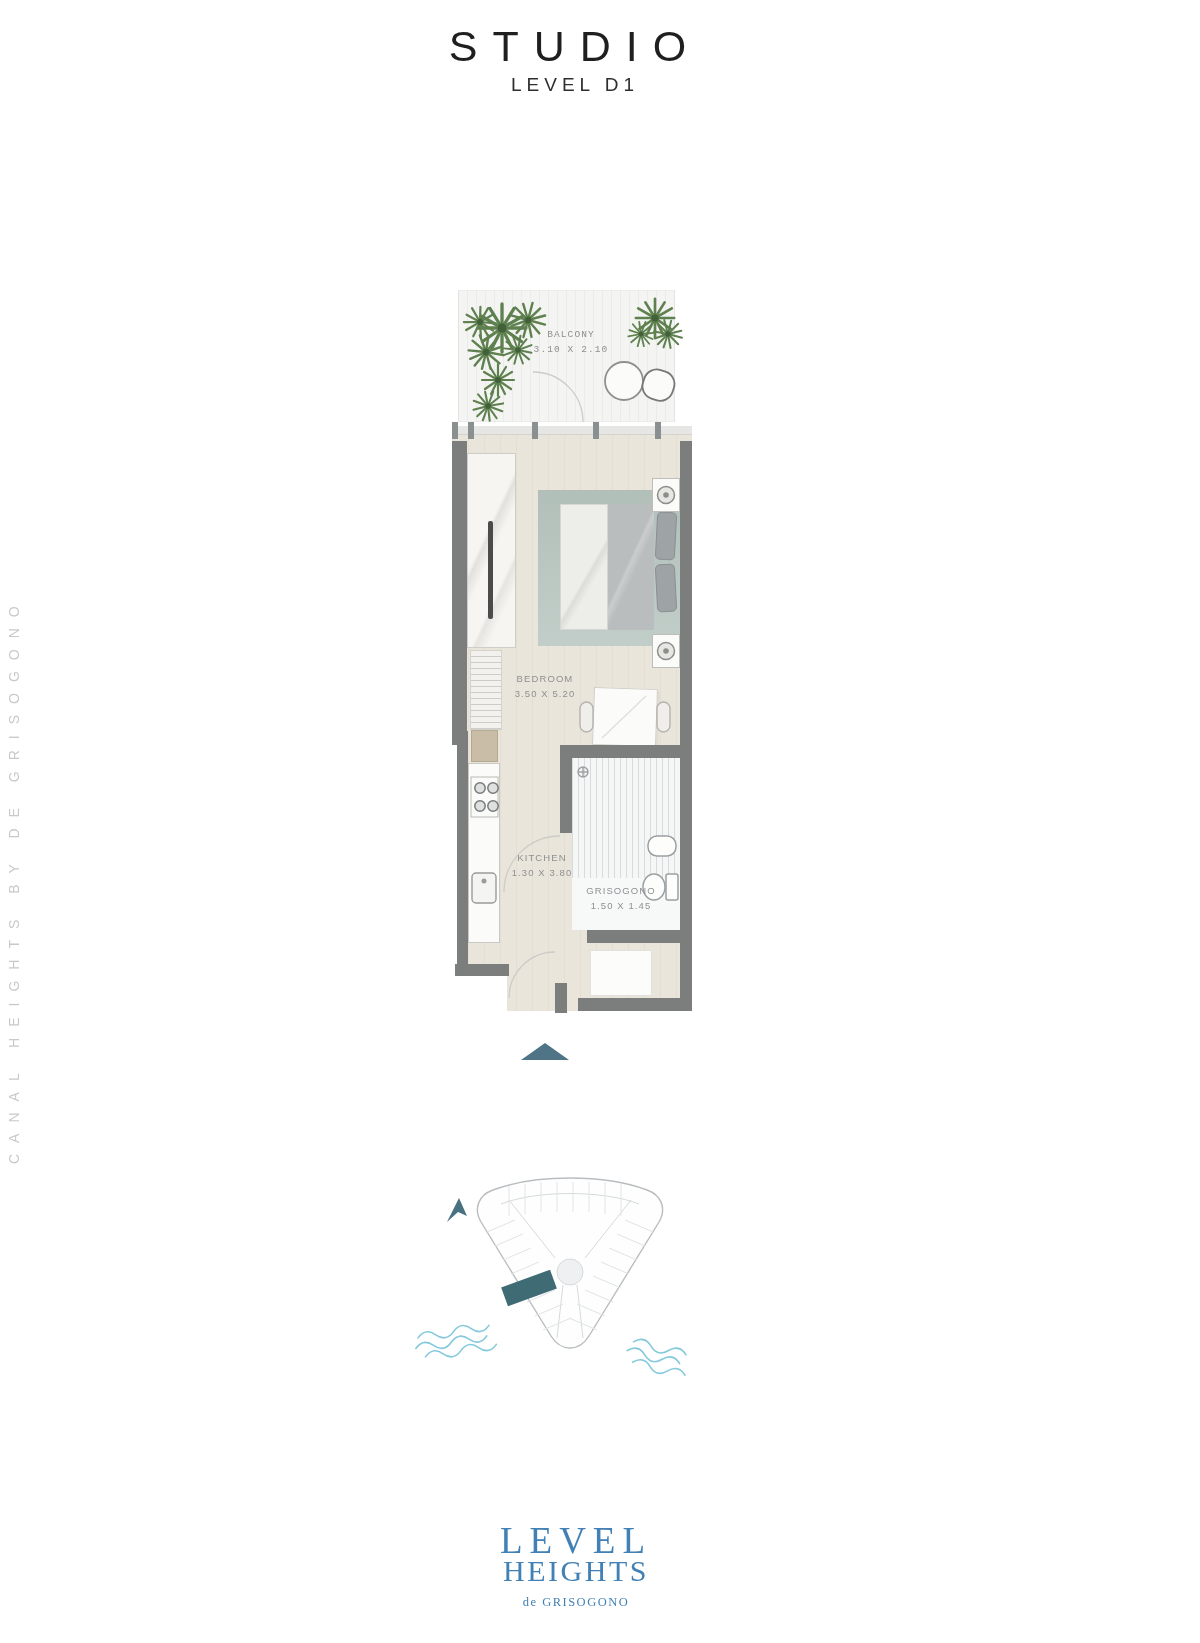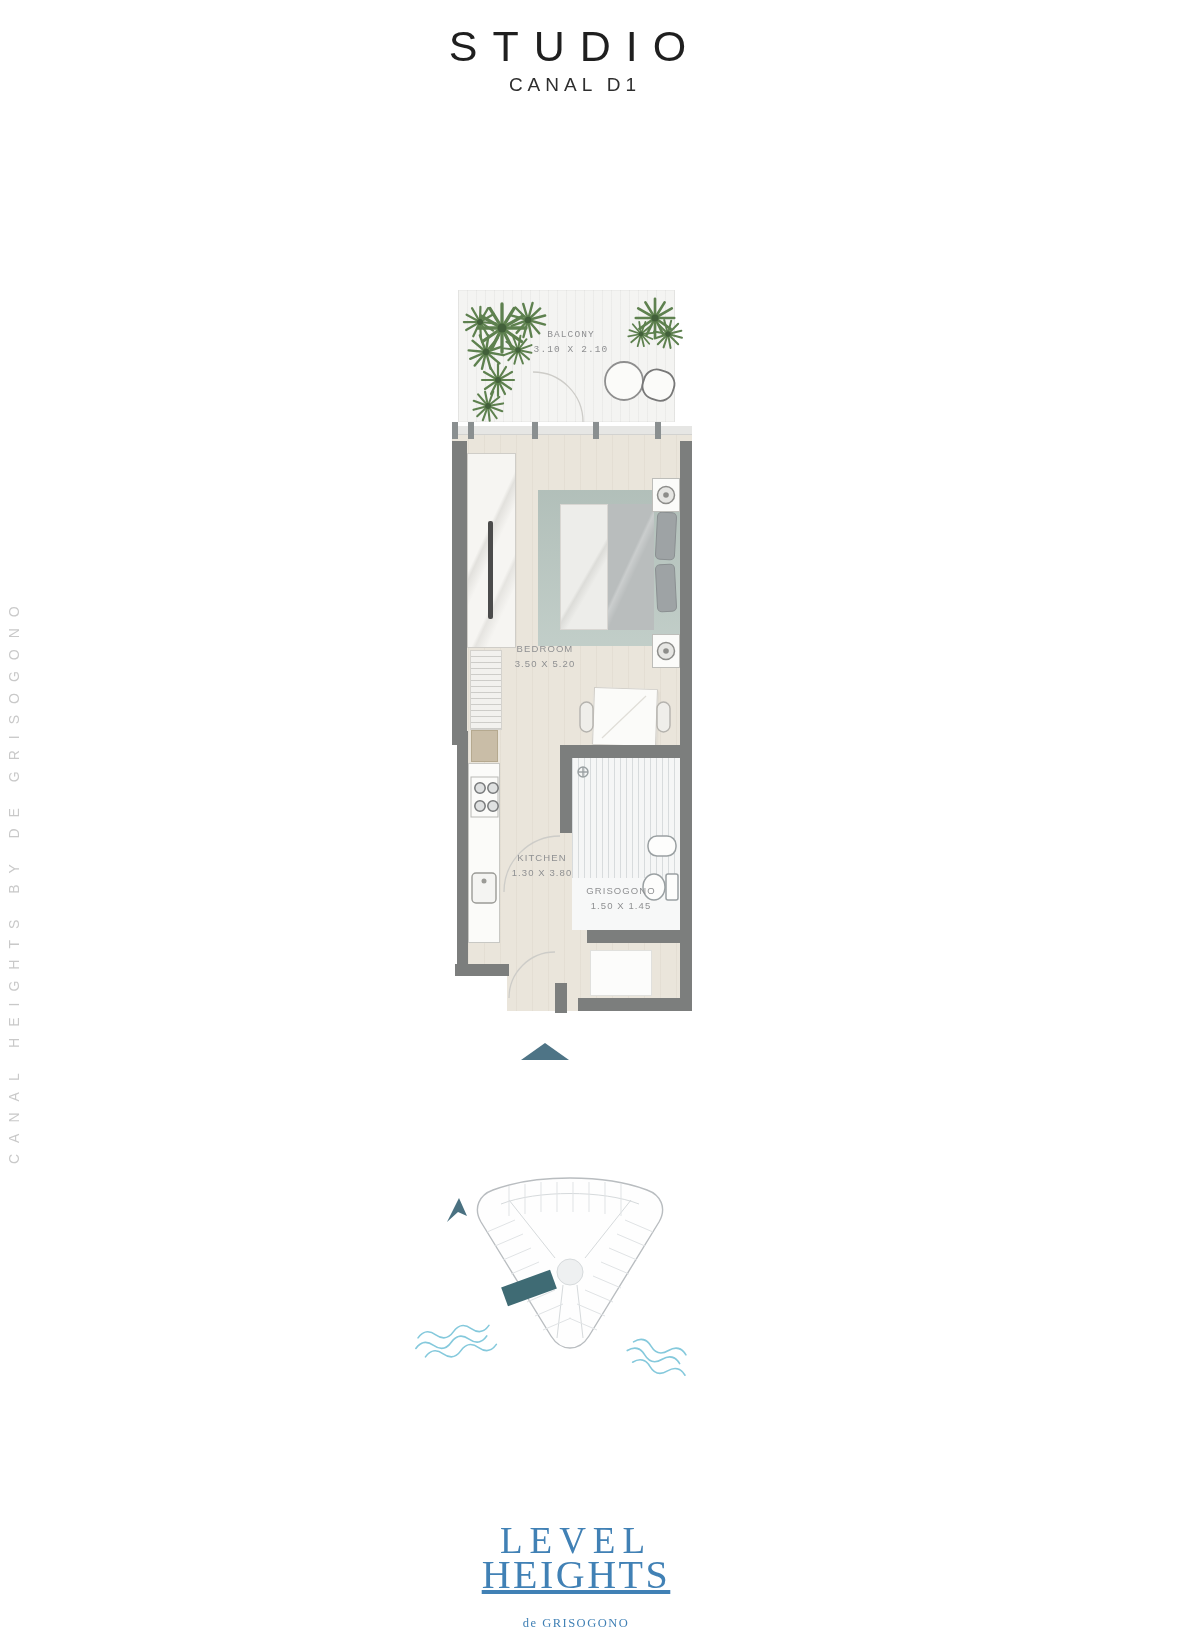--- a/index.html
+++ b/index.html
@@ -75,30 +75,30 @@
   .plansvg{position:absolute;left:0;top:0;z-index:5;pointer-events:none;}
   
   .levelplan{position:absolute;left:405px;top:1140px;width:310px;height:245px;}
   .level-label{
     position:absolute;top:1399px;left:0;width:1152px;text-align:center;
     font-size:21px;letter-spacing:7px;color:#4b4b4b;
   }
   
   .logo{position:absolute;top:1522px;left:0;width:1152px;text-align:center;color:#4181b5;font-family:"Liberation Serif",serif;}
   .logo-l1{font-size:37px;letter-spacing:7px;line-height:1;}
-  .logo-l2{font-size:40px;letter-spacing:2.5px;line-height:.92;margin-top:-2px;text-decoration:underline;}
-  .logo-l3{font-size:12.5px;letter-spacing:1.5px;margin-top:22px;}
+  .logo-l2{font-size:30px;letter-spacing:2.5px;line-height:.92;margin-top:-2px;}
+  .logo-l3{font-size:12.5px;letter-spacing:1.5px;margin-top:10px;}
 </style>
 </head>
 <body>
 
 <div class="page" style="position:absolute;inset:0;">
 
   <div class="title">STUDIO</div>
-  <div class="subtitle">CANAL D1</div>
+  <div class="subtitle">LEVEL D1</div>
   <div class="watermark">CANAL HEIGHTS BY DE GRISOGONO</div>
 
   <div class="plan">
 
     <div class="floor" style="left:12px;top:146px;width:240px;height:577px;"></div>
     <div class="cutout" style="left:12px;top:457px;width:5px;height:266px;"></div>
     <div class="cutout" style="left:12px;top:688px;width:55px;height:35px;"></div>
 
     <div class="balcony"></div>
     <div class="room-label" style="left:131px;top:40px;font-family:Liberation Mono, monospace;">
@@ -216,21 +216,21 @@
     <div class="wall" style="left:12px;top:443px;width:16px;height:14px;"></div>
     <div class="wall" style="left:17px;top:455px;width:11px;height:233px;"></div>
     <div class="wall" style="left:15px;top:676px;width:54px;height:12px;"></div>
     <div class="wall" style="left:115px;top:695px;width:12px;height:30px;"></div>
     <div class="wall" style="left:120px;top:457px;width:120px;height:13px;"></div>
     <div class="wall" style="left:120px;top:457px;width:12px;height:88px;"></div>
     <div class="wall" style="left:240px;top:153px;width:12px;height:570px;"></div>
     <div class="wall" style="left:147px;top:642px;width:93px;height:13px;"></div>
     <div class="wall" style="left:138px;top:710px;width:102px;height:13px;"></div>
 
-    <div class="room-label" style="left:105px;top:354px;">
+    <div class="room-label" style="left:105px;top:384px;">
       <div>BEDROOM</div>
       <div>3.50 X 5.20</div>
     </div>
     <div class="room-label" style="left:102px;top:563px;">
       <div>KITCHEN</div>
       <div>1.30 X 3.80</div>
     </div>
     <div class="room-label" style="left:181px;top:596px;">
       <div>GRISOGONO</div>
       <div>1.50 X 1.45</div>

